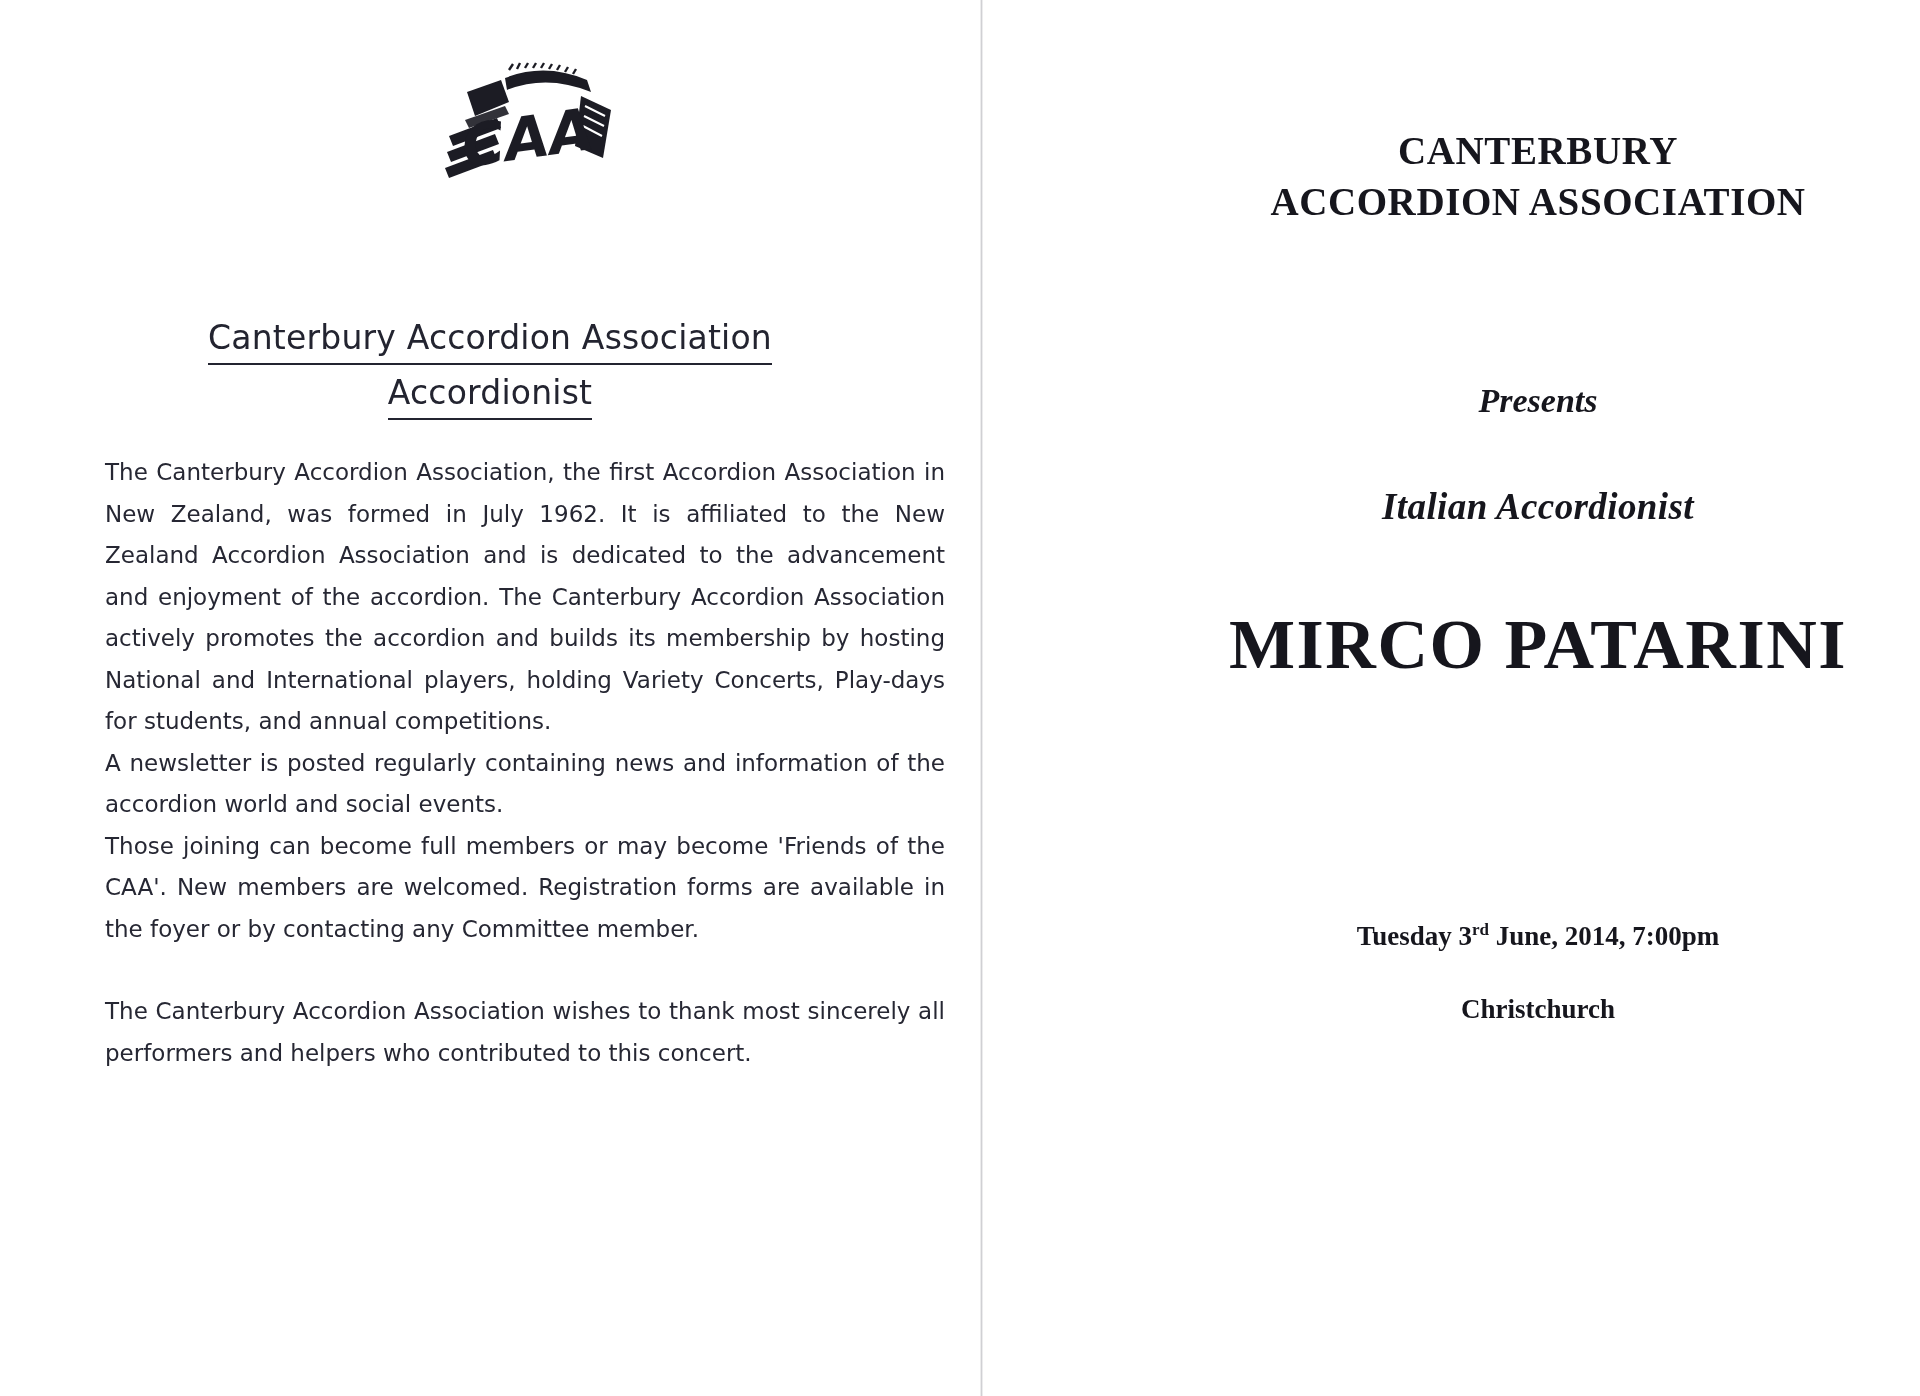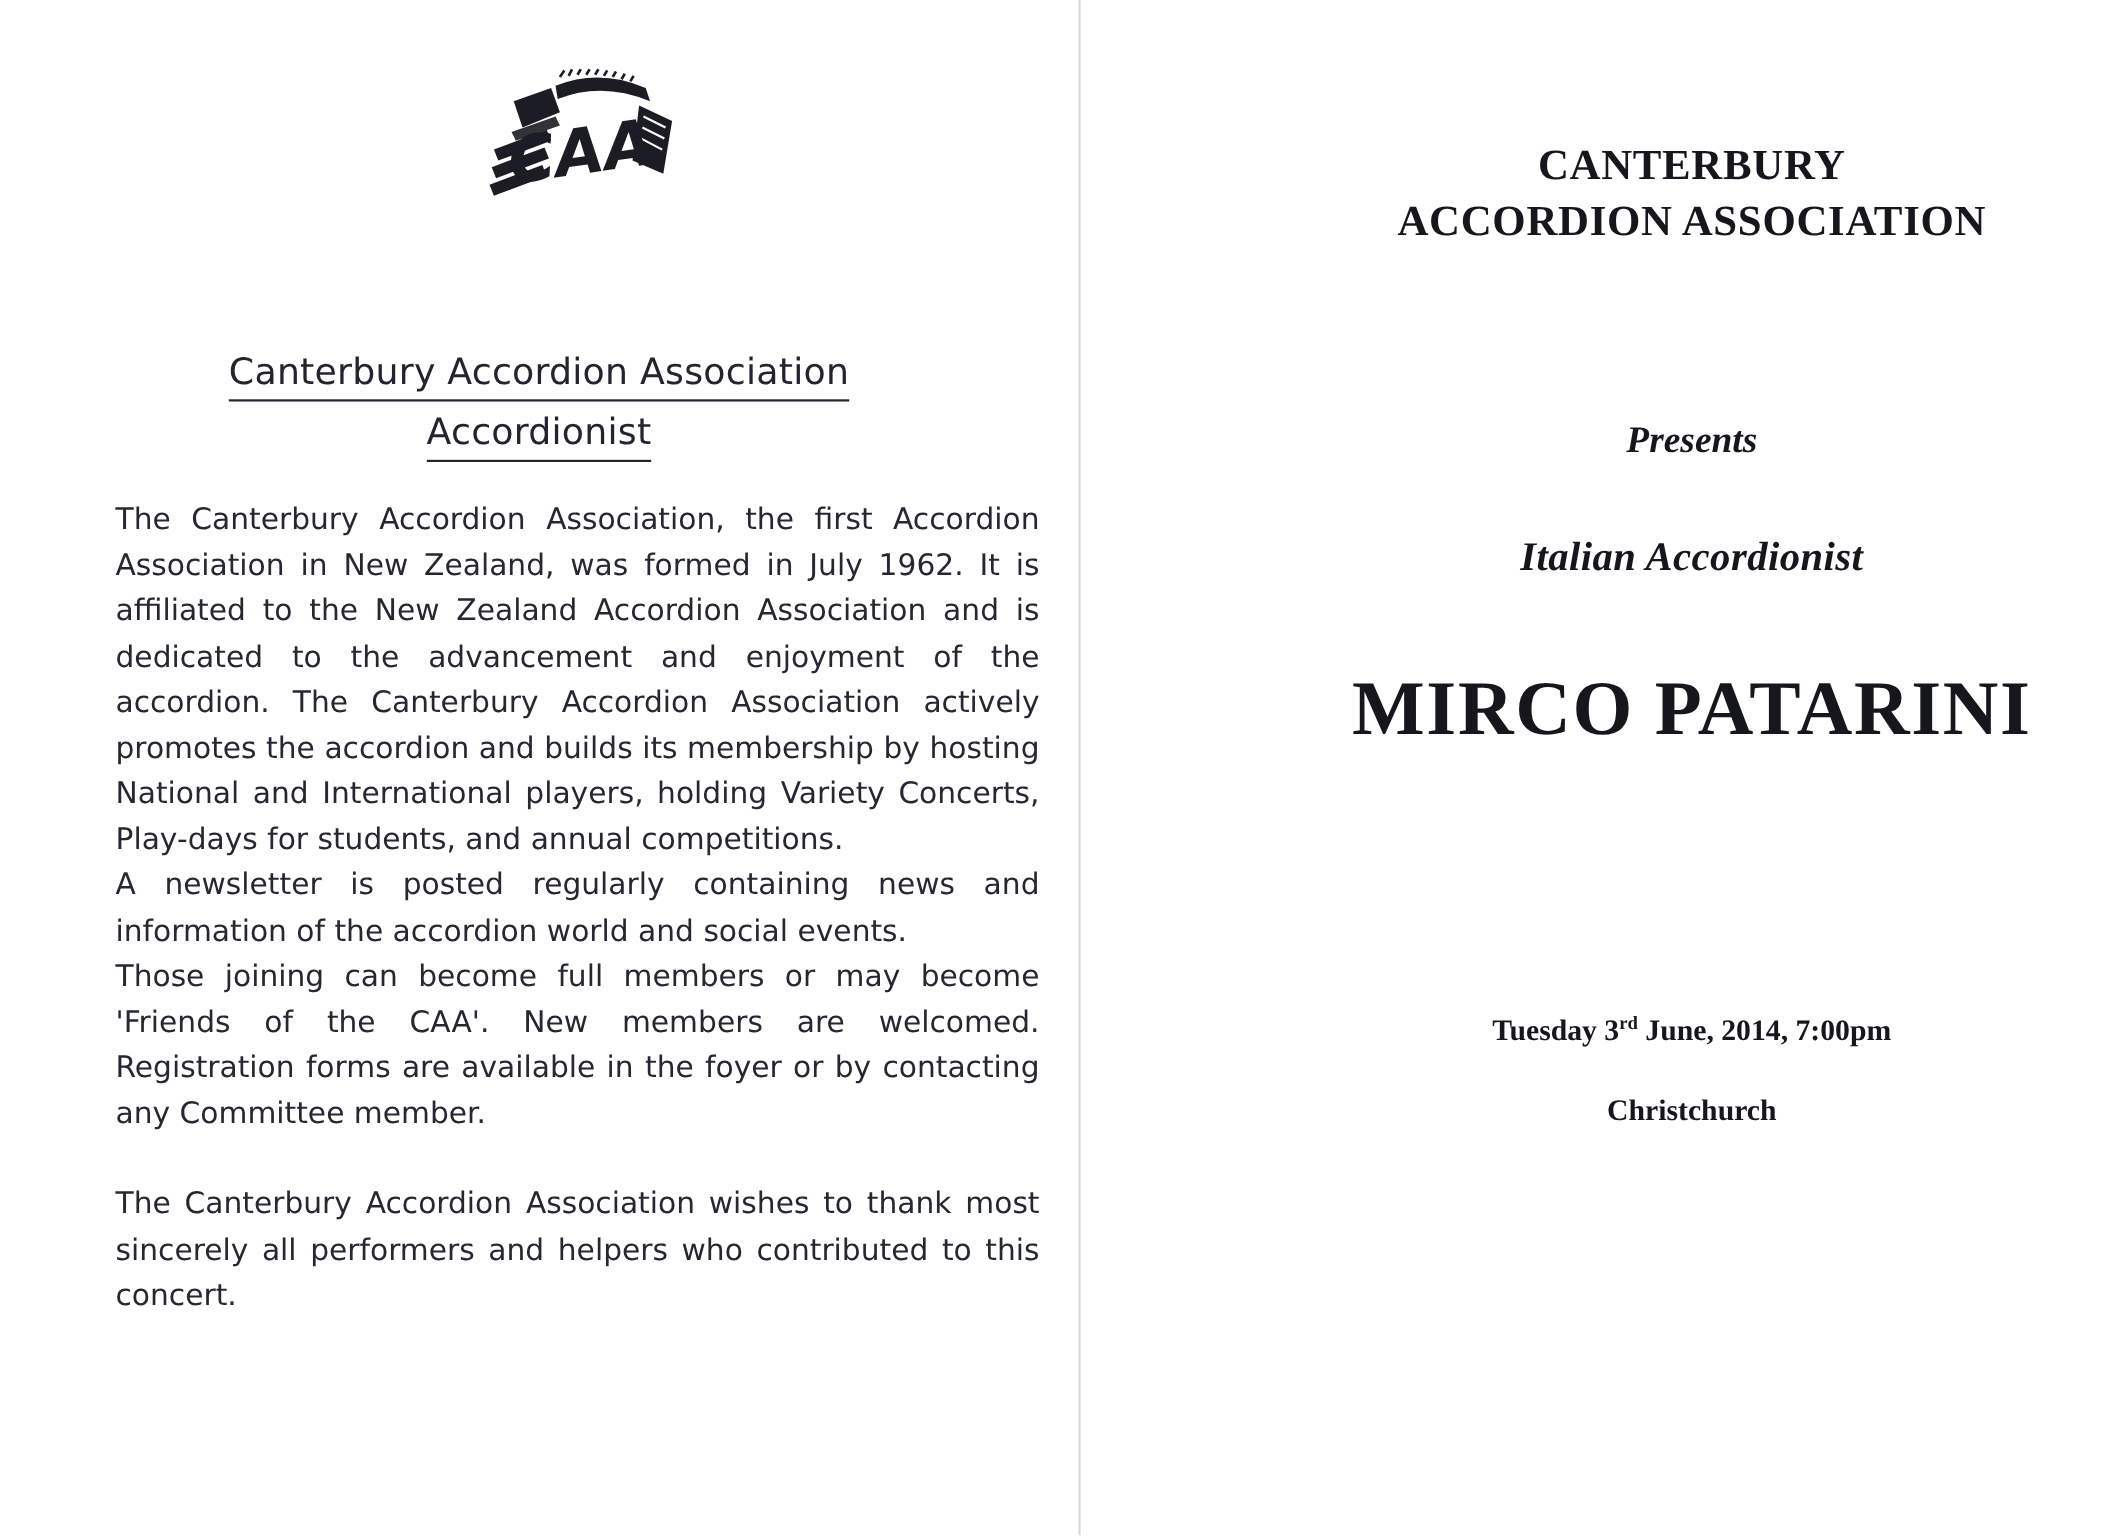--- a/index.html
+++ b/index.html
@@ -67,21 +67,21 @@
     padding-bottom: 2px;
   }
   .org-title .ln2 { margin-top: 6px; }
 
   .body-copy {
     position: absolute;
     left: 105px;
     top: 452px;
     width: 840px;
     font-family: "DejaVu Sans", sans-serif;
-    font-size: 27px;
+    font-size: 23px;
     line-height: 41.5px;
     color: #262733;
     text-align: justify;
     text-justify: inter-word;
   }
   .body-copy p { margin: 0; }
   .body-copy p.gap { margin-top: 41px; }
   .body-copy p.last { text-align: justify; }
 
   

